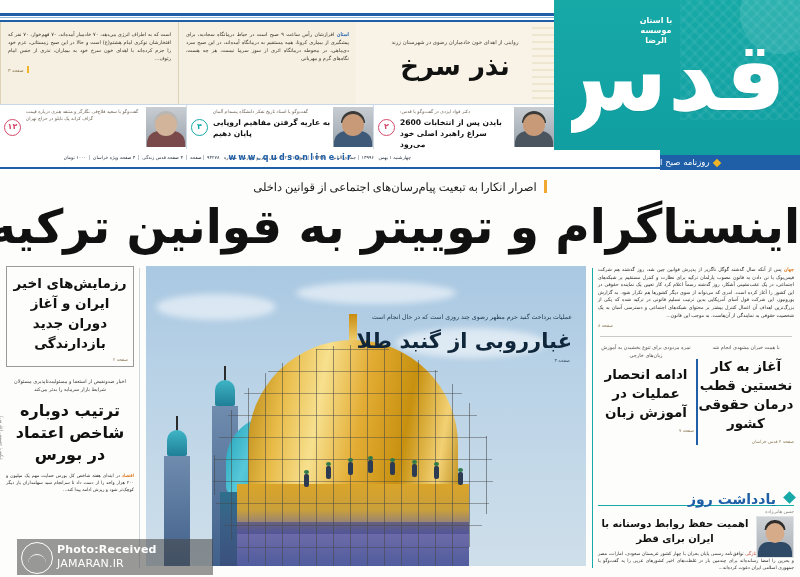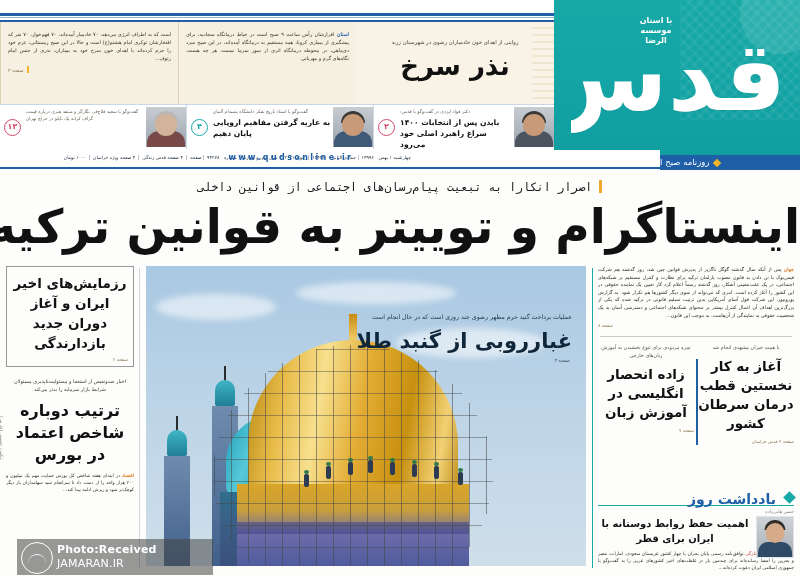--- a/index.html
+++ b/index.html
@@ -112,21 +112,21 @@
   .folio .date span:last-child{border-left:none;}
   .folio .url{position:absolute;left:196px;top:3px;width:190px;text-align:center;direction:ltr;
     font-size:8px;letter-spacing:2.4px;color:#1e5fa8;font-weight:bold;}
   .folio .rulebottom{position:absolute;left:0;top:17px;width:800px;height:2px;background:#1e5fa8;}
 
   
   .kicker-row{position:absolute;left:0;top:176px;width:800px;height:24px;text-align:center;}
   .kicker-row .bar{display:inline-block;width:3px;height:13px;background:#f0a830;
      vertical-align:-2px;margin-left:7px;}
   .kicker-row .txt{display:inline-block;direction:rtl;font-size:11.5px;color:#1a1a1a;
-     font-family:Liberation Mono, monospace;}
+     font-family:Liberation Serif, serif;}
   .headline{position:absolute;left:0;top:196px;width:800px;height:62px;
     direction:rtl;text-align:center;color:#111111;
     font-size:47px;line-height:62px;font-weight:bold;letter-spacing:-2.5px;white-space:nowrap;}
 
   
   .cols{position:absolute;left:0;top:266px;width:800px;height:311px;}
 
   
   .col-right{position:absolute;right:0;top:0;width:208px;height:311px;padding:0 6px;box-sizing:border-box;}
   .jahan{direction:rtl;text-align:justify;font-size:4.8px;line-height:7.6px;color:#2d2d2d;
@@ -286,21 +286,21 @@
   <div class="teasers">
 
     <div class="teaser t1">
       <div class="t-photo">
         <div class="body"></div>
           <div class="hair"></div>
           <div class="face"></div>
       </div>
       <div class="t-text">
         <div class="t-kicker">دکتر فواد ایزدی در گفت‌وگو با قدس:</div>
-        <div class="t-title">بایدن پس از انتخابات ۱۴۰۰ سراغ راهبرد اصلی خود می‌رود</div>
+        <div class="t-title">بایدن پس از انتخابات 2600 سراغ راهبرد اصلی خود می‌رود</div>
       </div>
       <div class="t-num pink">۲</div>
     </div>
 
     <div class="teaser t2">
       <div class="t-photo blue">
         <div class="body"></div>
           <div class="hair"></div>
           <div class="face"></div>
       </div>
@@ -349,27 +349,27 @@
         <span class="more">صفحه ۸</span>
       </div>
 
       <div class="hr-thin"></div>
 
       <div class="two-up">
         <div class="divider"></div>
 
         <div class="cell r">
           <div class="mini-kicker">با همت خیران مشهدی انجام شد</div>
-          <div class="mini-title">آغاز به کار نخستین قطب درمان سرطان کشور</div>
+          <div class="mini-title">آغاز به کار نخستین قطب درمان حقوقی کشور</div>
           <span class="mini-more">صفحه ۴ قدس خراسان</span>
         </div>
 
         <div class="cell l">
           <div class="mini-kicker">نمره مردودی برای تنوع بخشیدن به آموزش زبان‌های خارجی</div>
-          <div class="mini-title">زاده انحصار انگلیسی در آموزش زبان</div>
+          <div class="mini-title">ادامه انحصار عملیات در آموزش زبان</div>
           <span class="mini-more">صفحه ۷</span>
         </div>
       </div>
 
       <div class="note">
         <div class="note-head">
           <span class="dia"></span>
           <span class="lbl">یادداشت روز</span>
         </div>
         <div class="note-author">حسن هانی‌زاده</div>

